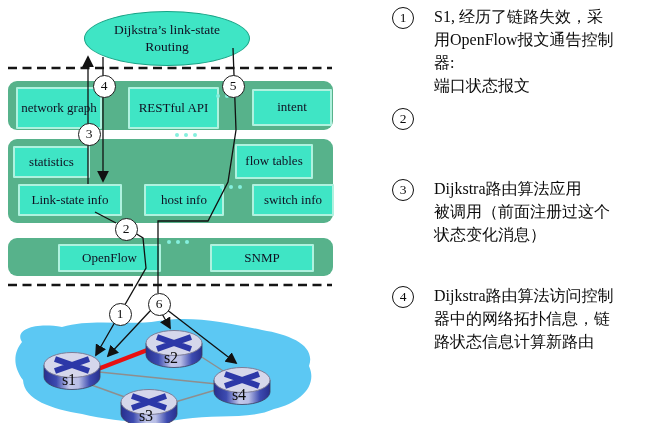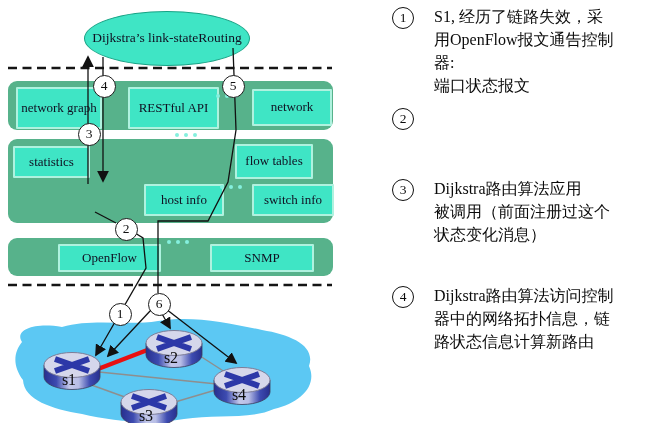--- a/index.html
+++ b/index.html
@@ -3,21 +3,21 @@
 <meta charset="utf-8">
 <style>
   html,body{margin:0;padding:0;background:#fff}
   .canvas{position:relative;width:660px;height:423px;background:#ffffff;overflow:hidden;
           font-family:"Liberation Serif","DejaVu Serif",serif;color:#14142a}
   .band{position:absolute;background:#57b28b;border-radius:9px;z-index:1}
   .tbox{position:absolute;background:#3fe5c5;border:2px solid #aff2df;border-radius:1px;
         display:flex;align-items:center;justify-content:center;text-align:center;
         font-size:13px;line-height:1.12;z-index:2;color:#101022}
   .ellipse{position:absolute;left:84px;top:11px;width:164px;height:53px;background:#3fe5c5;
-           border:1.6px solid #17a285;border-radius:50%;display:flex;flex-direction:row;
+           border:1.6px solid #17a285;border-radius:50%;display:flex;flex-direction:column;
            align-items:center;justify-content:center;font-size:13.5px;line-height:1.22;z-index:2;color:#101022}
   .overlay{position:absolute;left:0;top:0;z-index:3;pointer-events:none}
   .callout{position:absolute;width:21px;height:21px;margin:-10.5px 0 0 -10.5px;background:#fff;
            border:1.4px solid #1b1b1b;border-radius:50%;display:flex;align-items:center;
            justify-content:center;font-size:13.5px;z-index:5;color:#111}
   .dots{position:absolute;display:flex;gap:5px;z-index:2}
   .dot{width:4px;height:4px;border-radius:50%;background:#85f0de}
   .notes{position:absolute;left:392px;top:0;width:268px;height:423px;font-size:16px;z-index:1;color:#0b0b0b}
   .note{position:absolute;left:0}
   .ncircle{position:absolute;left:0;top:2px;width:20px;height:20px;border:1.2px solid #111;
@@ -36,34 +36,37 @@
   </div>
 
   <div class="band" style="left:8px;top:81px;width:325px;height:49px"></div>
   <div class="tbox" style="left:16px;top:87px;width:82px;height:38px">
     <span>network graph</span>
   </div>
   <div class="tbox" style="left:128px;top:87px;width:87px;height:38px">
     <span>RESTful API</span>
   </div>
   <div class="tbox" style="left:252px;top:89px;width:76px;height:33px">
-    <span>network</span>
+    <span>intent</span>
   </div>
   <div class="dots" style="left:216px;top:94px">
       <span class="dot"></span>
       <span class="dot"></span>
       <span class="dot"></span>
     </div>
 
   <div class="band" style="left:8px;top:139px;width:325px;height:84px"></div>
   <div class="tbox" style="left:13px;top:146px;width:73px;height:28px">
     <span>statistics</span>
   </div>
   <div class="tbox" style="left:235px;top:144px;width:74px;height:31px">
     <span>flow tables</span>
+  </div>
+  <div class="tbox" style="left:18px;top:184px;width:100px;height:28px">
+    <span>Link-state info</span>
   </div>
   <div class="tbox" style="left:144px;top:184px;width:76px;height:28px">
     <span>host info</span>
   </div>
   <div class="tbox" style="left:252px;top:184px;width:78px;height:28px">
     <span>switch info</span>
   </div>
   <div class="dots" style="left:175px;top:133px">
       <span class="dot"></span>
       <span class="dot"></span>

